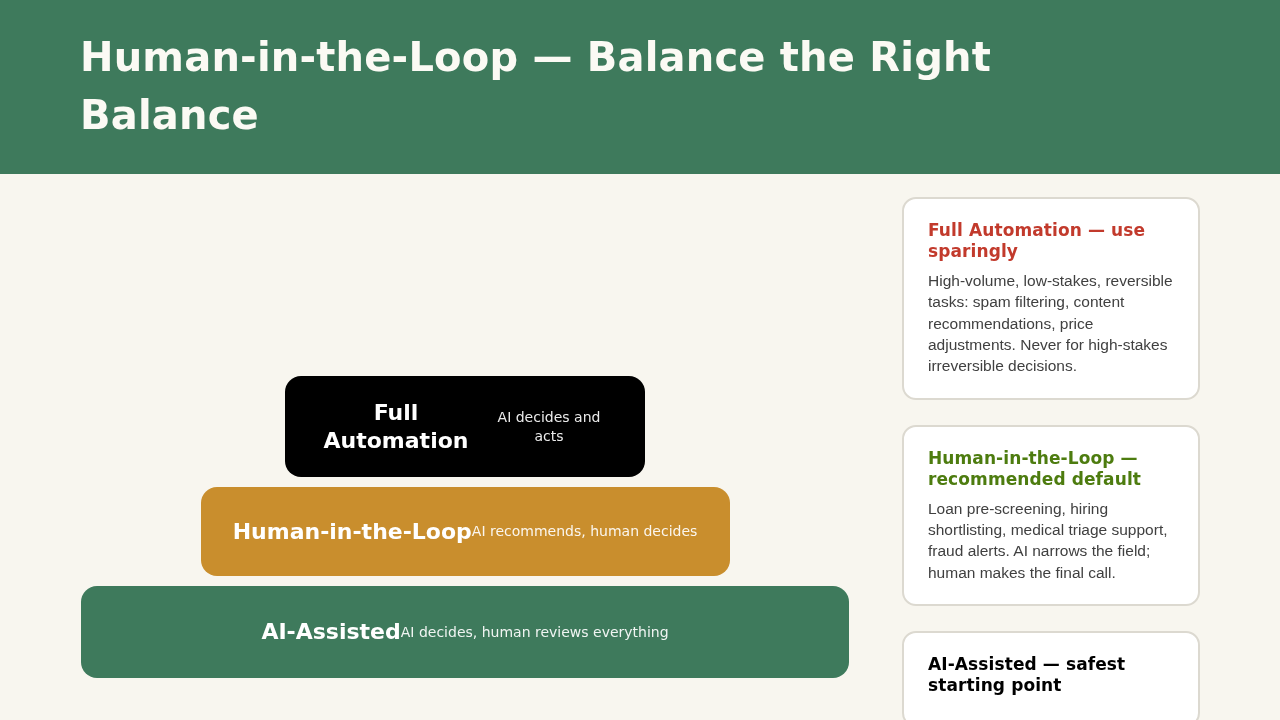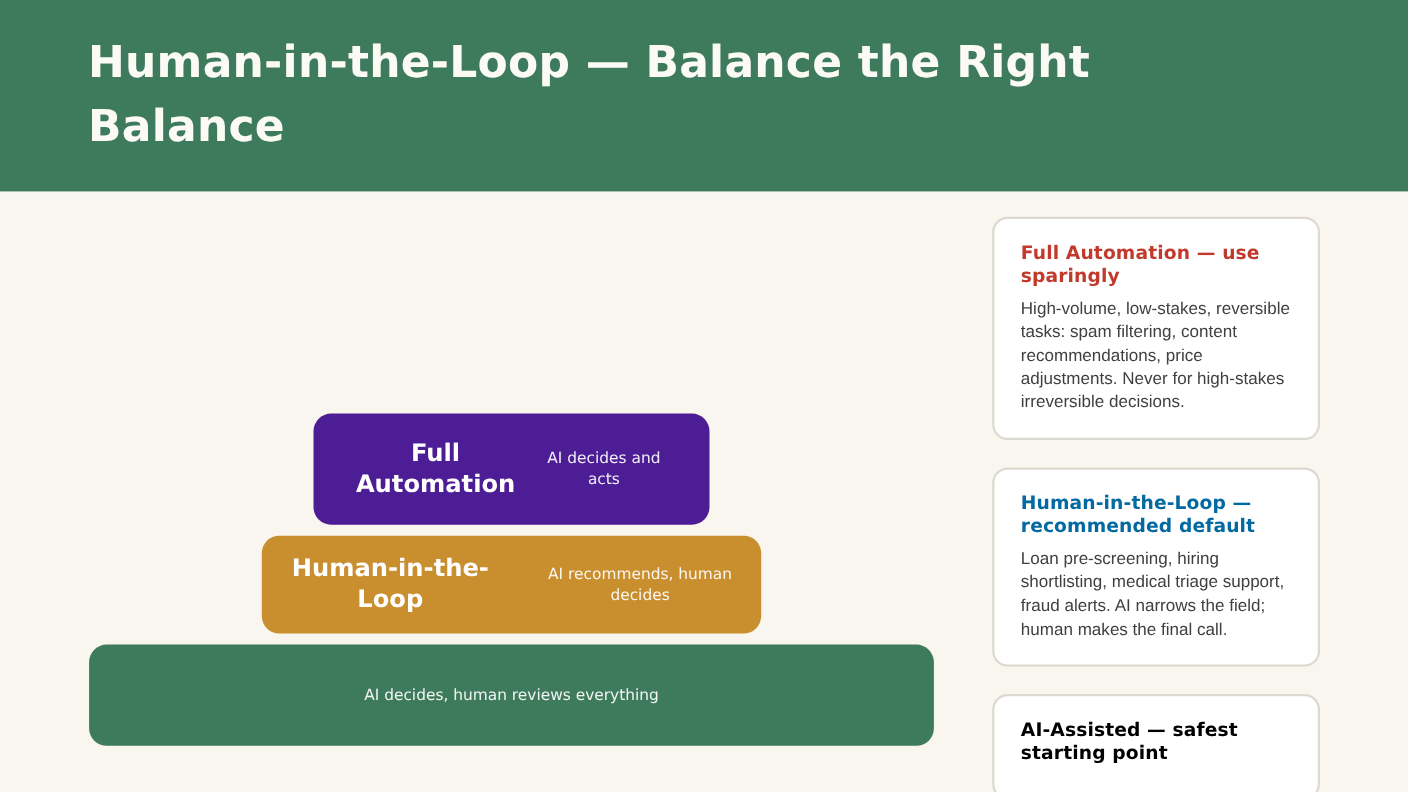--- a/index.html
+++ b/index.html
@@ -44,21 +44,21 @@
   }
   .bar-desc {
     font-size: 14px;
     line-height: 1.3;
     text-align: center;
     color: rgba(255,255,255,0.92);
   }
   .bar-0 { width: 360px; height: 101px; }
   .bar-0 .bar-label { max-width: 152px; }
   .bar-0 .bar-desc  { max-width: 122px; margin-left: 16px; }
-  .bar-1 { width: 454px; height: 89px; }
+  .bar-1 { width: 529px; height: 89px; }
   .bar-2 { width: 768px; height: 92px; }
 
   
   .cards {
     position: absolute; top: 197px; left: 902px; width: 298px;
   }
   .card {
     background: #ffffff;
     border: 2px solid #dcd9d0;
     border-radius: 14px;
@@ -84,45 +84,46 @@
 <body>
 
 <div class="stage">
 
   <header class="header">
     <h1 class="title">Human-in-the-Loop — Balance the Right Balance</h1>
   </header>
 
   <div class="pyramid">
 
-    <div class="bar bar-0" style="background: #4c1d95;">
+    <div class="bar bar-0" style="background: #000000;">
       <span class="bar-label">Full Automation</span>
       <span class="bar-desc">AI decides and acts</span>
     </div>
 
     <div class="bar bar-1" style="background: rgb(201, 142, 45);">
       <span class="bar-label">Human-in-the-Loop</span>
         <span class="bar-desc">AI recommends, human decides</span>
     </div>
 
     <div class="bar bar-2" style="background: rgb(62, 122, 92);">
+      <span class="bar-label">AI-Assisted</span>
         <span class="bar-desc">AI decides, human reviews everything</span>
     </div>
 
   </div>
 
   <aside class="cards">
 
     <article class="card">
       <h3 class="card-title" style="color: rgb(194, 58, 44);">Full Automation — use sparingly</h3>
       <p class="card-body">High-volume, low-stakes, reversible tasks: spam filtering, content recommendations, price adjustments. Never for high-stakes irreversible decisions.</p>
     </article>
 
     <article class="card">
-      <h3 class="card-title" style="color: #0369a1;">Human-in-the-Loop — recommended default</h3>
+      <h3 class="card-title" style="color: #4d7c0f;">Human-in-the-Loop — recommended default</h3>
       <p class="card-body">Loan pre-screening, hiring shortlisting, medical triage support, fraud alerts. AI narrows the field; human makes the final call.</p>
     </article>
 
     <article class="card">
       <h3 class="card-title" style="color: #000000;">AI-Assisted — safest starting point</h3>
 
     </article>
 
   </aside>
 

